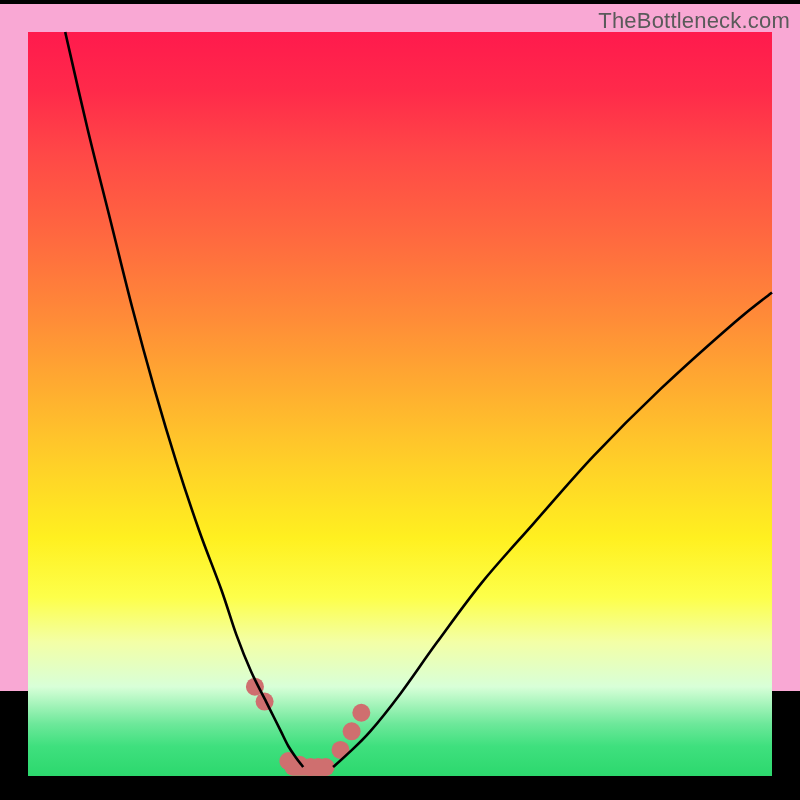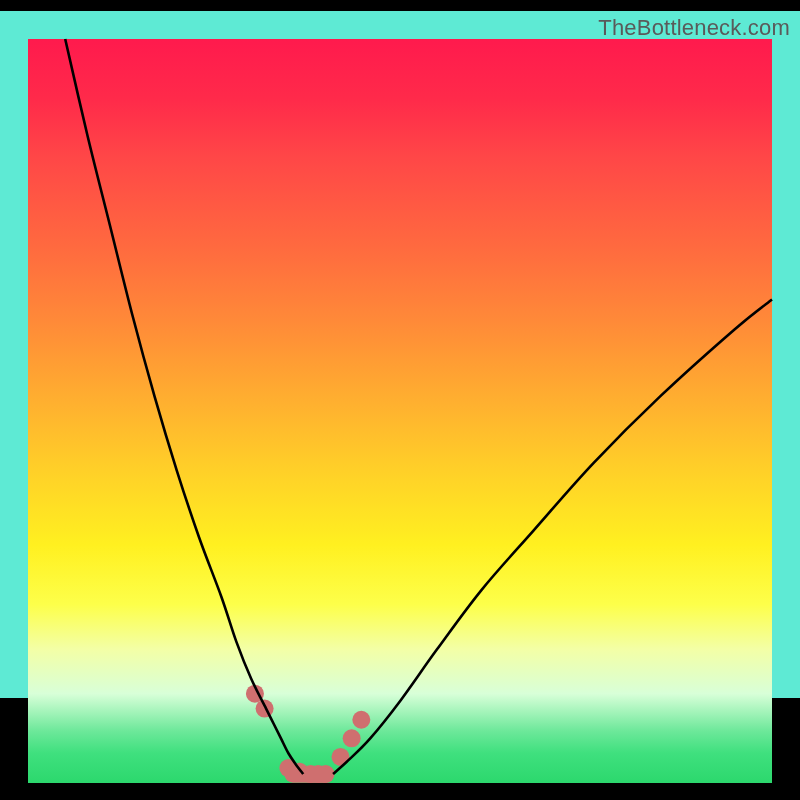--- a/index.html
+++ b/index.html
@@ -7,24 +7,24 @@
     padding: 0;
     width: 800px;
     height: 800px;
     overflow: hidden;
     background: #000;
     font-family: Arial, Helvetica, sans-serif;
   }
   .frame {
     position: absolute;
     left: 0;
-    top: 11px;
+    top: 4px;
     width: 800px;
     height: 687px;
-    background: #5eead4;
+    background: #f9a8d4;
   }
   .plot {
     position: absolute;
     left: 28px;
     top: 28px;
     width: 744px;
     height: 744px;
     background: linear-gradient(to bottom,
       #ff1a4d 0%,
       #ff2a4a 8%,

